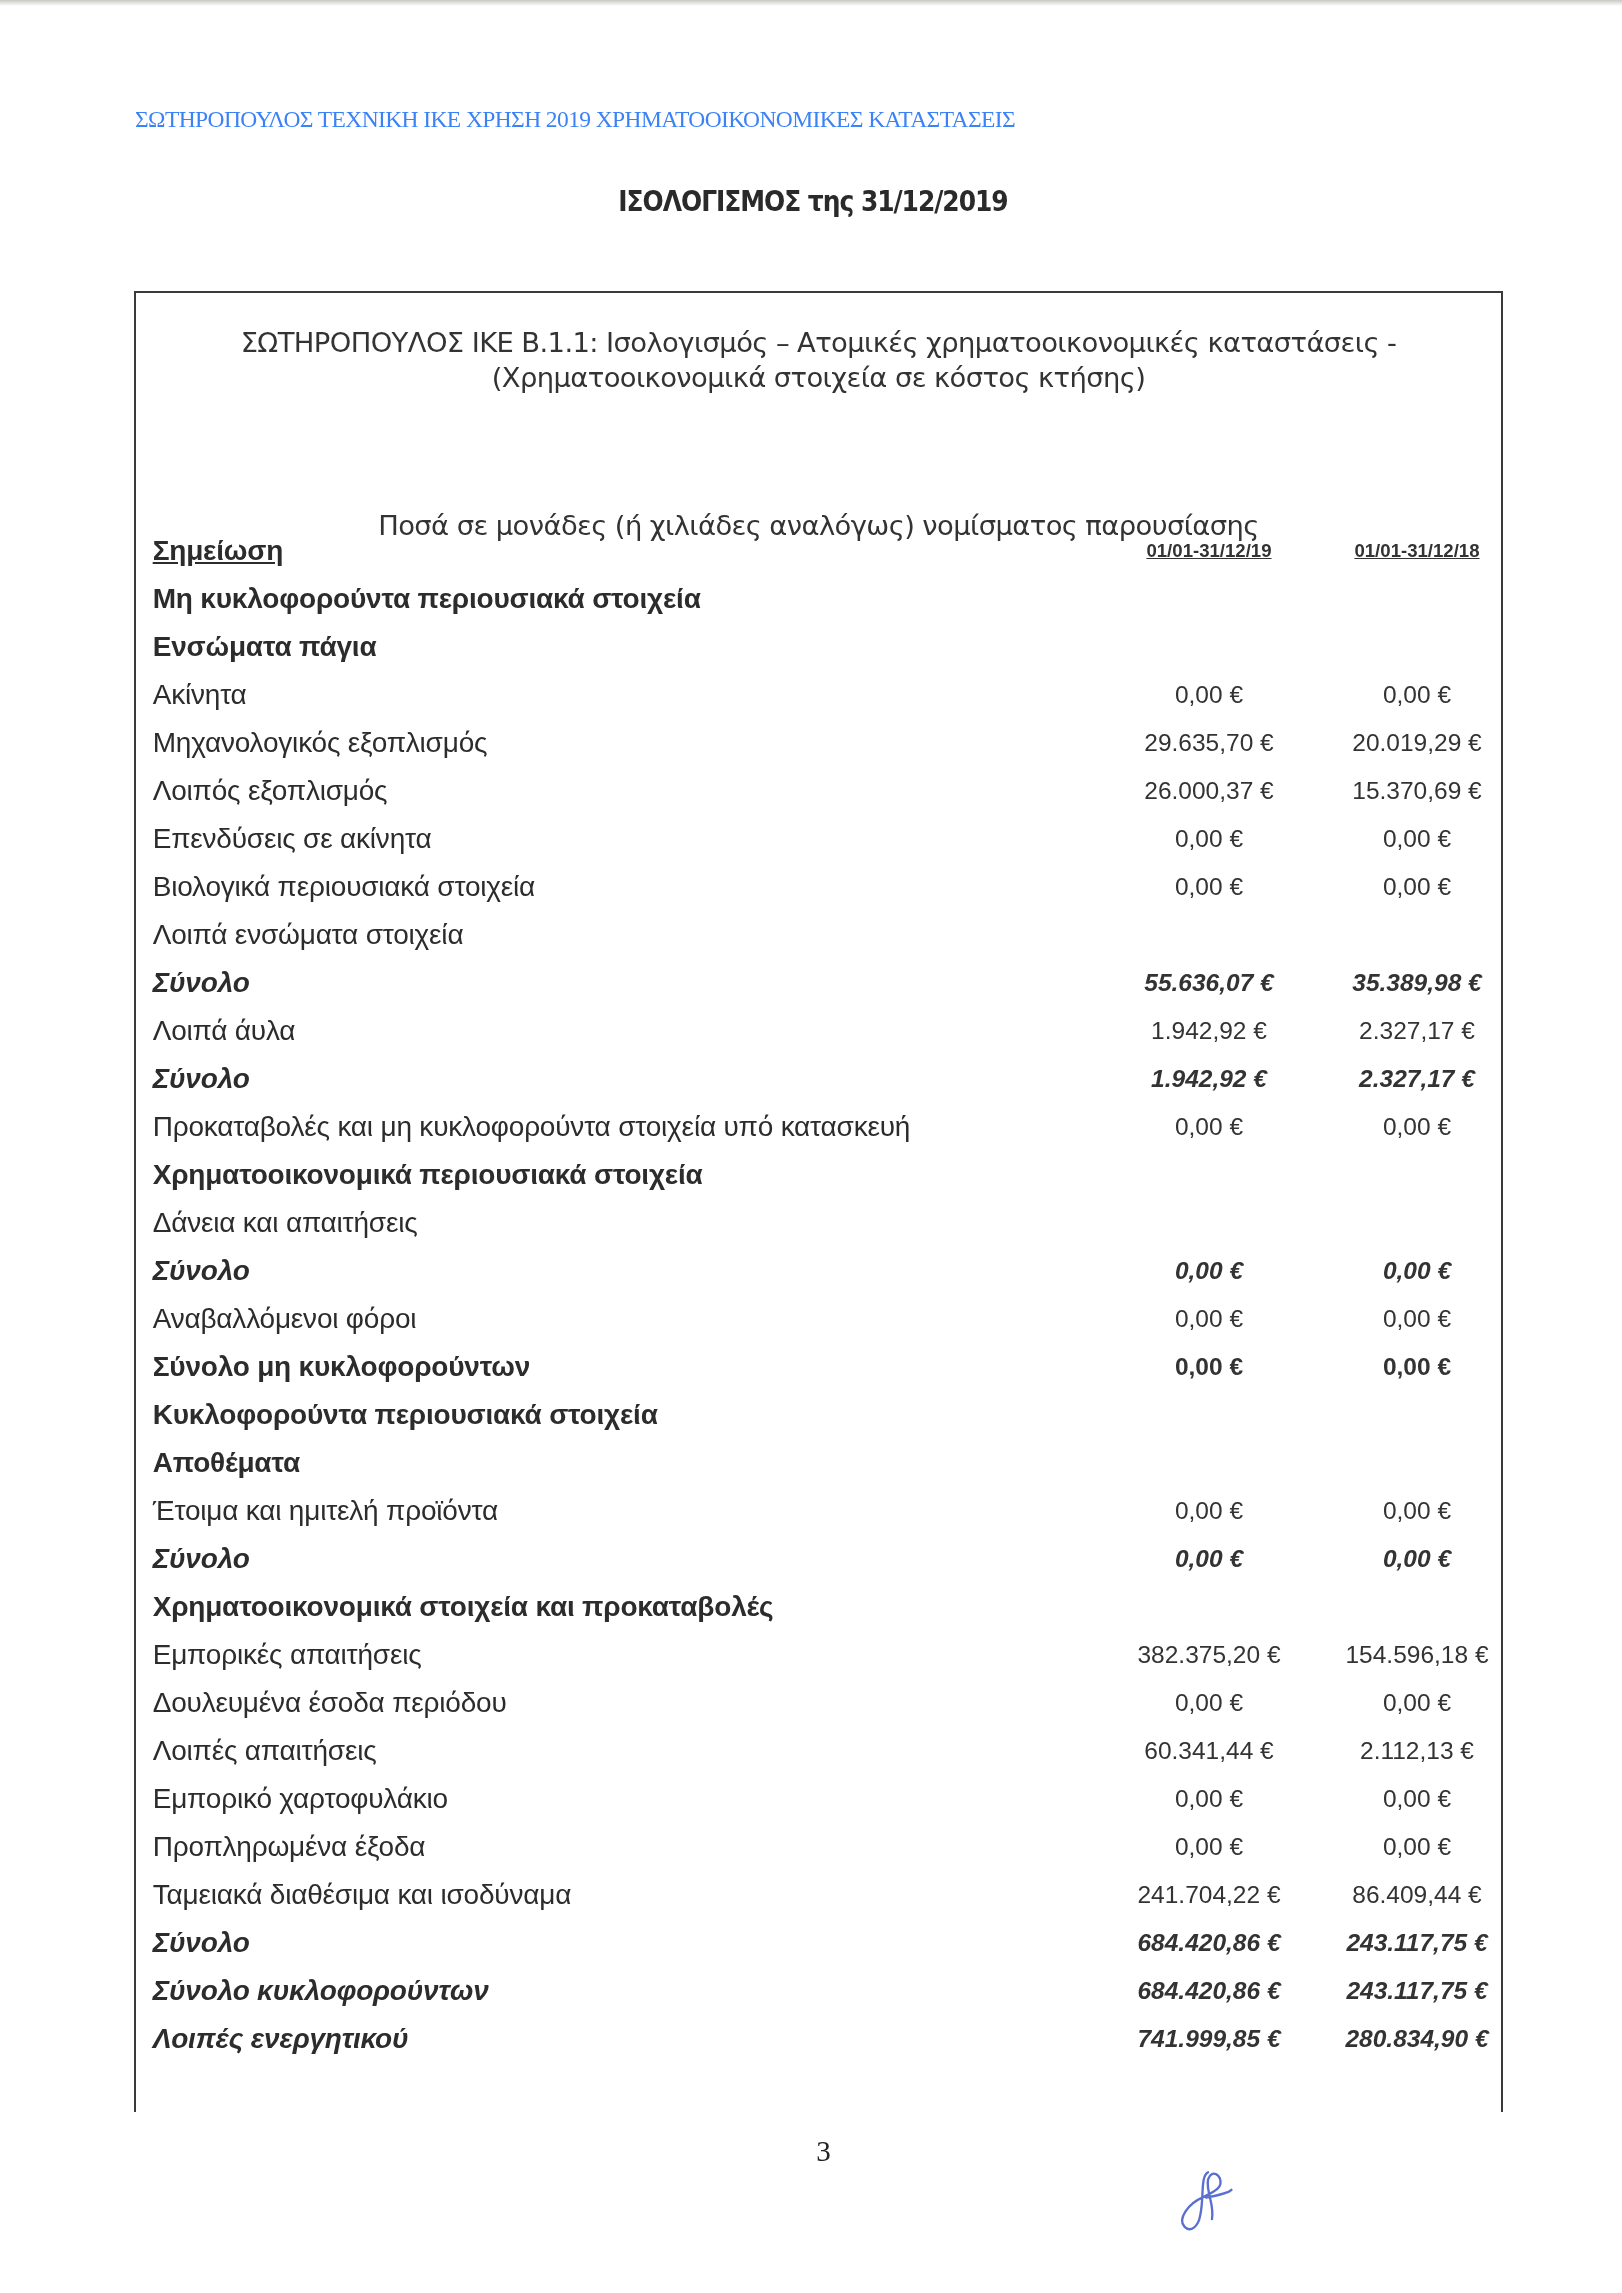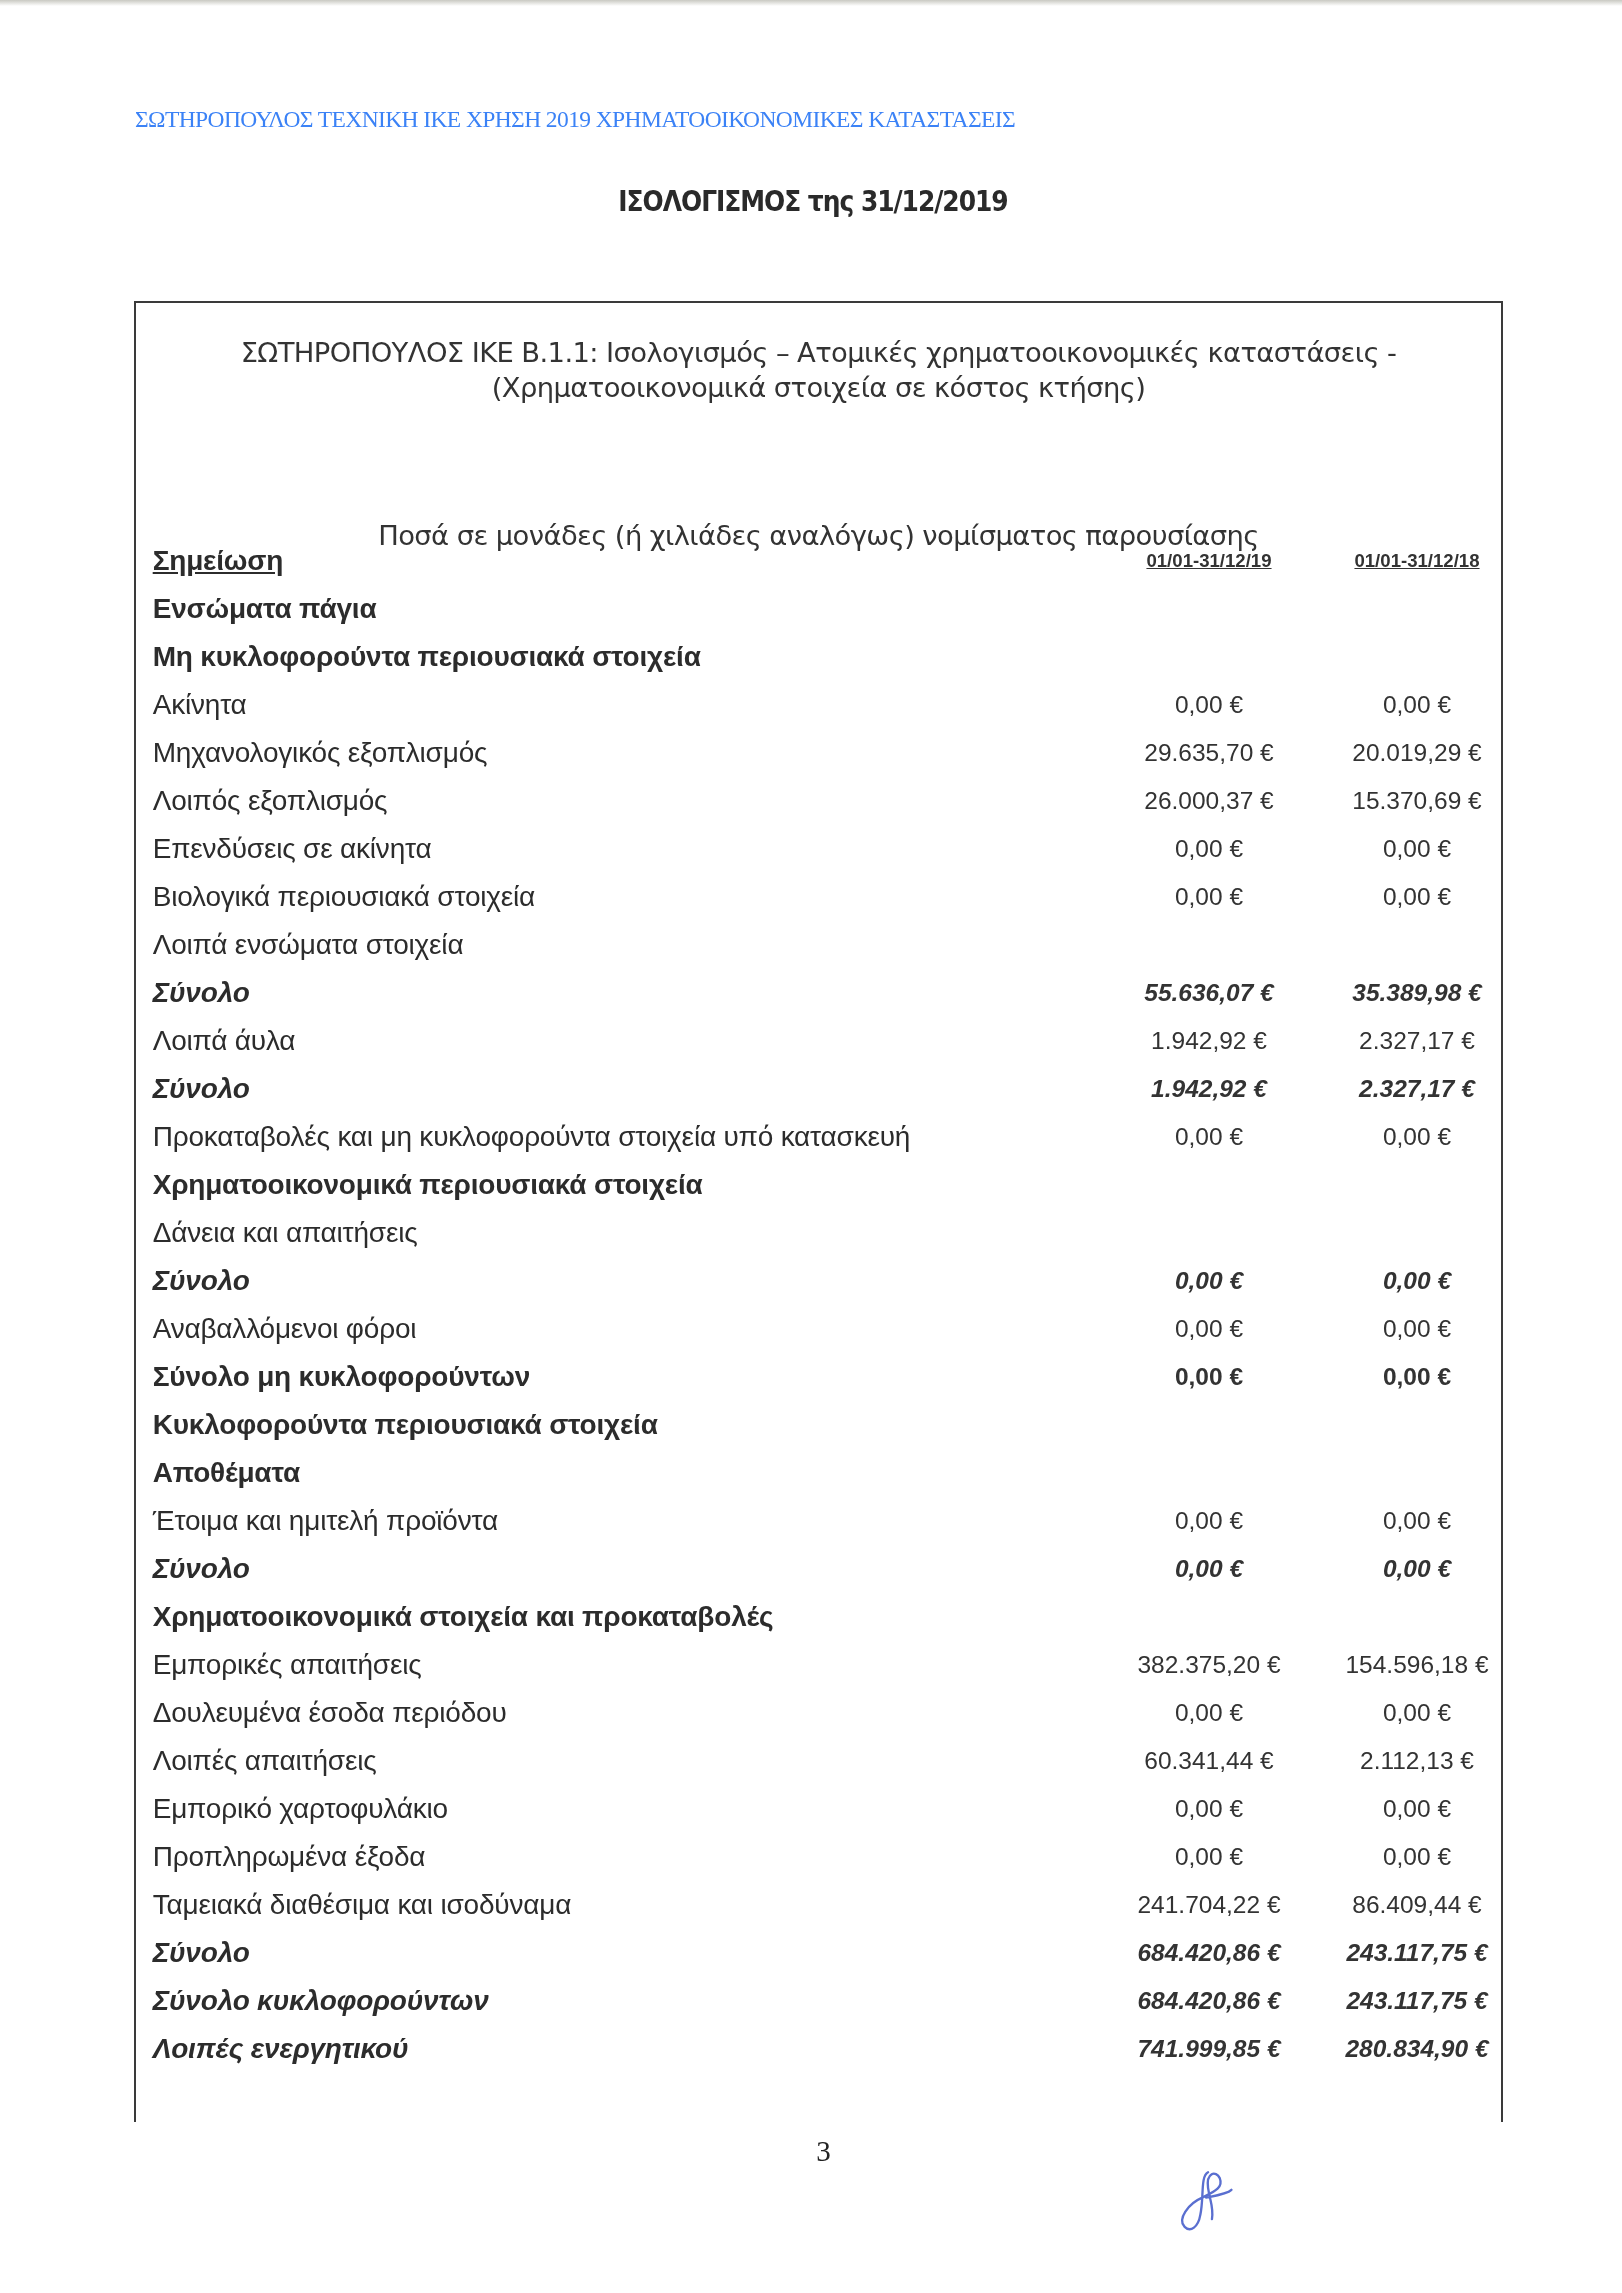--- a/index.html
+++ b/index.html
@@ -16,21 +16,21 @@
     position: absolute; left: 135px; top: 106px; width: 980px;
     font-family: "Liberation Serif", serif; font-size: 23.5px; color: #3b82f6;
     letter-spacing: -0.6px; white-space: nowrap;
   }
   .doc-title {
     position: absolute; left: 0; width: 1622px; top: 184px; text-align: center;
     font-family: "DejaVu Sans", sans-serif; font-weight: bold; font-size: 29px;
     color: #2a2a2a; letter-spacing: -1.2px; transform: scaleX(0.86); transform-origin: 825px 0;
   }
   .box {
-    position: absolute; left: 134px; top: 301px; width: 1369px; height: 1821px;
+    position: absolute; left: 134px; top: 291px; width: 1369px; height: 1821px;
     border-top: 2.9px solid #3a3a3a; border-left: 2.9px solid #3a3a3a; border-right: 2.9px solid #3a3a3a;
     box-sizing: border-box;
     padding-left: 44px;
   }
   .box-title {
     position: absolute; left: 0; width: 100%; top: 32px; text-align: center;
     font-family: "DejaVu Sans", sans-serif; font-size: 27.4px; line-height: 35px; color: #333;
     letter-spacing: -0.6px;
   }
   .box-subtitle {
@@ -77,26 +77,26 @@
   <div class="box-subtitle">Ποσά σε μονάδες (ή χιλιάδες αναλόγως) νομίσματος παρουσίασης</div>
 
   <div class="rows">
     <div class="row head">
       <span class="label">Σημείωση</span>
       <span class="v1">01/01-31/12/19</span>
       <span class="v2">01/01-31/12/18</span>
     </div>
     <div id="row-container">
         <div class="row bold">
+          <span class="label">Μη κυκλοφορούντα περιουσιακά στοιχεία</span>
+          <span class="v1"></span>
+          <span class="v2"></span>
+        </div>
+        <div class="row bold">
           <span class="label">Ενσώματα πάγια</span>
-          <span class="v1"></span>
-          <span class="v2"></span>
-        </div>
-        <div class="row bold">
-          <span class="label">Μη κυκλοφορούντα περιουσιακά στοιχεία</span>
           <span class="v1"></span>
           <span class="v2"></span>
         </div>
         <div class="row ">
           <span class="label">Ακίνητα</span>
           <span class="v1">0,00 €</span>
           <span class="v2">0,00 €</span>
         </div>
         <div class="row ">
           <span class="label">Μηχανολογικός εξοπλισμός</span>

